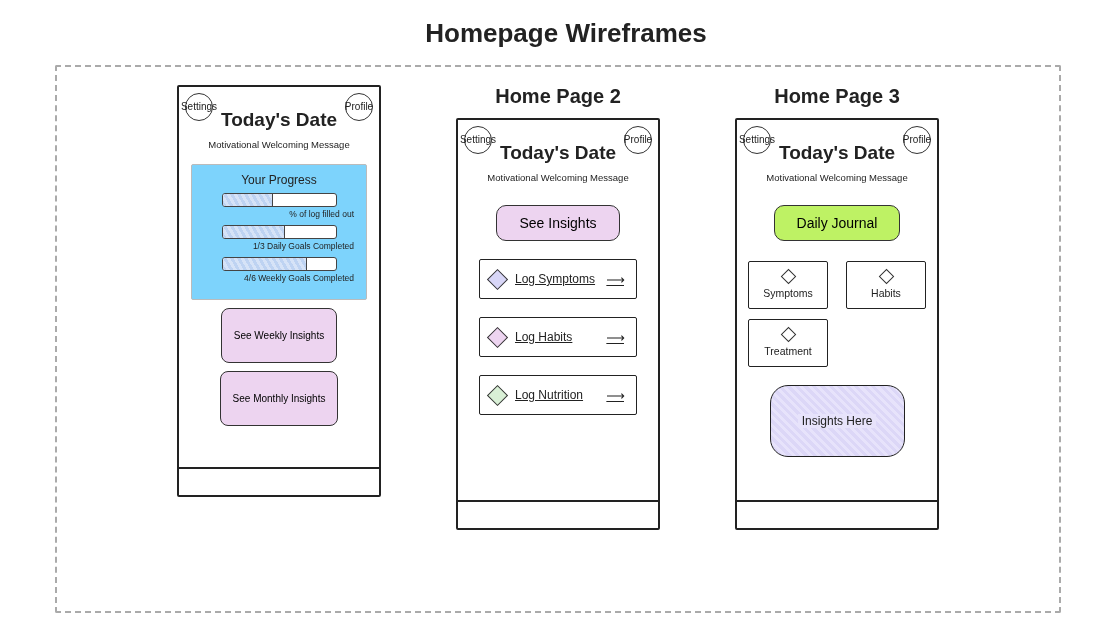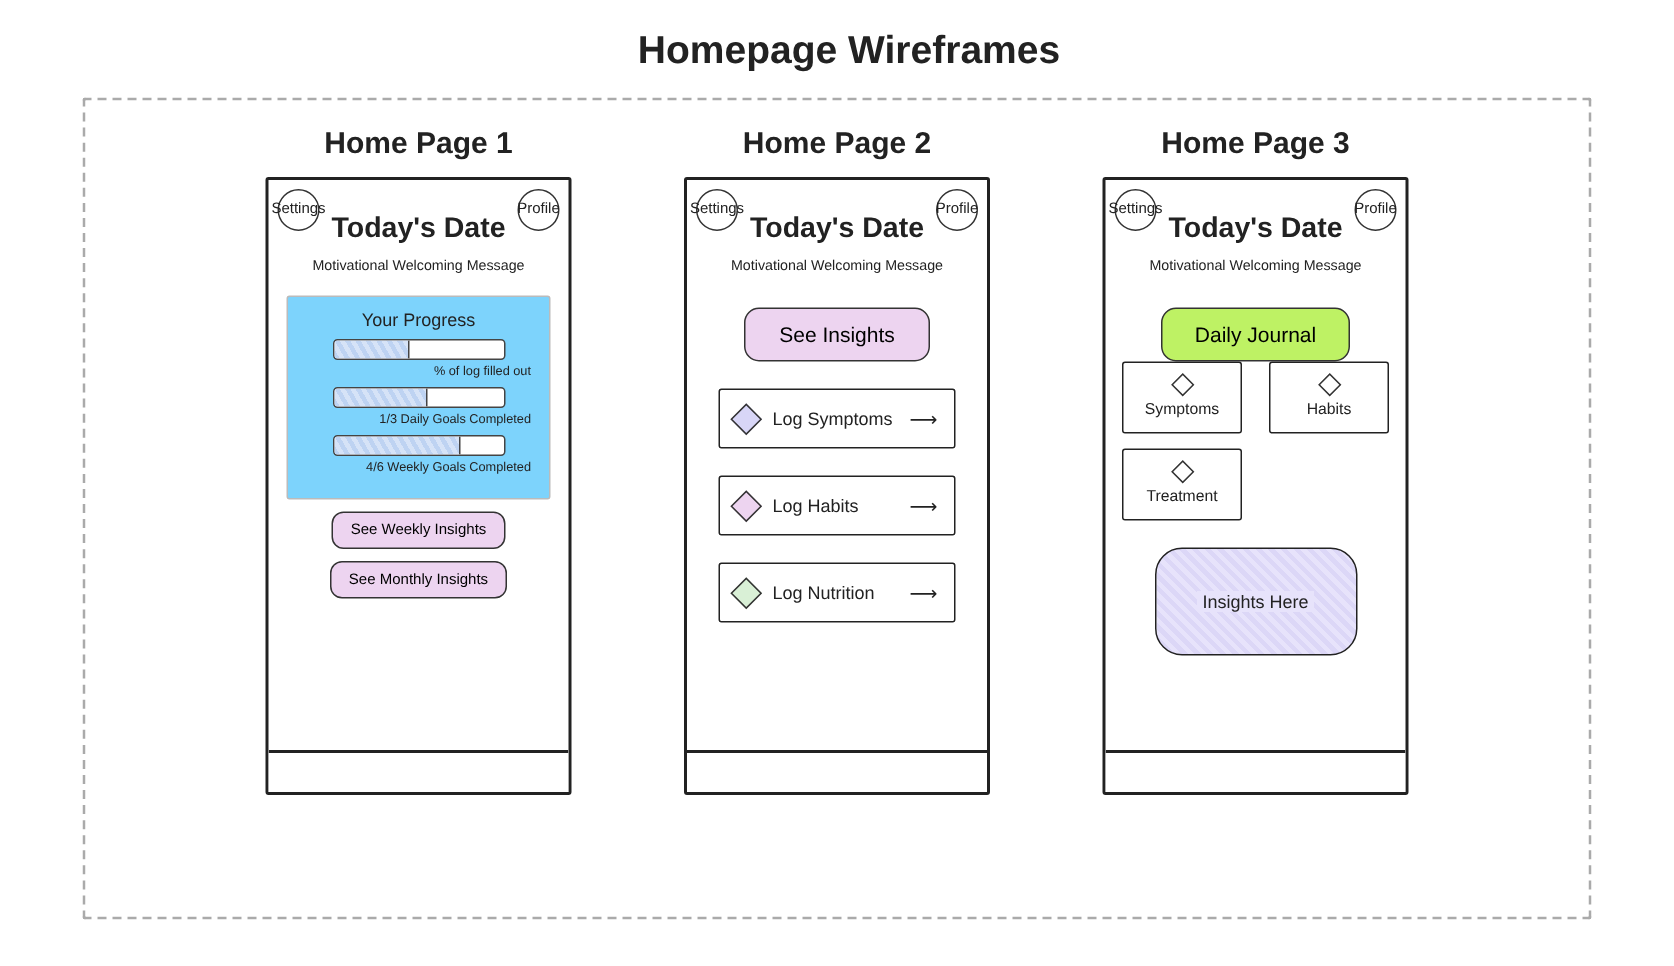--- a/index.html
+++ b/index.html
@@ -99,21 +99,21 @@
   border-right: 1.5px solid #444;
 }
 .bar-label { font-size: 8.5px; margin: 2px 0 6px 16px; text-align: right; }
 
 .pill-btn {
   display: block;
   margin: 8px auto 0 auto;
   border: 1.5px solid #333;
   border-radius: 8px;
   background: #edd4f0;
-  padding: 6px 12px;
+  padding: 21px 12px;
   font-size: 10px;
   font-family: inherit;
   cursor: pointer;
 }
 .pill-btn.big {
   font-size: 14px;
   padding: 9px 22px;
   border-radius: 10px;
   margin-top: 22px;
 }
@@ -121,39 +121,41 @@
 
 .log-row {
   margin: 18px auto 0 auto;
   width: 158px;
   height: 40px;
   border: 1.5px solid #222;
   border-radius: 2px;
   display: flex;
   align-items: center;
   cursor: pointer;
+  text-decoration: underline;
 }
 .diamond {
   width: 15px; height: 15px;
   border: 1.5px solid #333;
   transform: rotate(45deg);
   margin: 0 10px 0 10px;
 }
 .diamond.d1 { background: #d8d6f7; }
 .diamond.d2 { background: #edd4f0; }
 .diamond.d3 { background: #d9f0d6; }
 .diamond.small { width: 11px; height: 11px; margin: 0 auto 5px auto; background:#fff; }
 .log-label { flex: 0 0 auto; font-size: 12px; }
 .arrow { margin-left: auto; margin-right: 12px; font-size: 13px; letter-spacing: -1px; }
 
 .tile-grid {
   display: grid;
   grid-template-columns: 80px 80px;
   gap: 10px 18px;
   justify-content: center;
+  margin-top: 20px;
 }
 .tile {
   border: 1.5px solid #222;
   border-radius: 2px;
   height: 48px;
   display: flex;
   flex-direction: column;
   align-items: center;
   justify-content: center;
   font-size: 10.5px;
@@ -174,21 +176,20 @@
 .insights-box span { background: #e7e3fb; padding: 0 4px; font-size: 12px; }
 </style>
 </head>
 <body>
 
 <div class="page-title">Homepage Wireframes</div>
 
 <div class="outer">
 
   <div class="col">
-    <div class="col-title">Home Page 1</div>
     <div class="phone">
       <div class="corner-btn left">Settings</div>
       <div class="corner-btn right">Profile</div>
       <div class="date">Today's Date</div>
       <div class="subtext">Motivational Welcoming Message</div>
 
       <div class="progress-card">
         <div class="progress-title">Your Progress</div>
         <div class="bar">
             <div class="fill" style="width:45%"></div>

